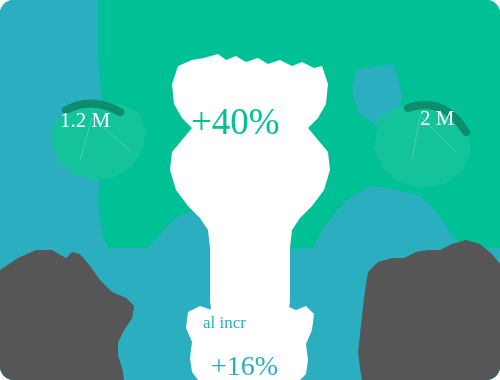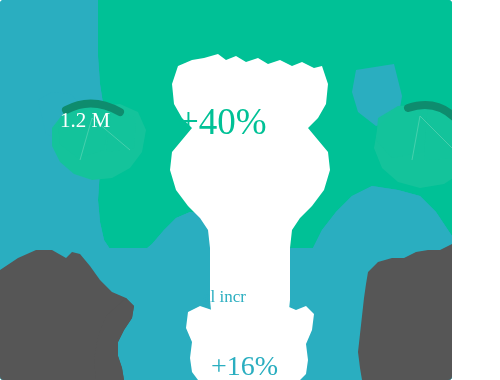--- a/index.html
+++ b/index.html
@@ -1,44 +1,44 @@
 <!DOCTYPE html>
 <html><head>
 <meta charset="utf-8">
 <style>
   html,body{margin:0;padding:0;background:#fff;}
   body{font-family:"Liberation Serif",serif;}
   #stage{
     position:relative;
-    width:452px;height:380px;
+    width:500px;height:380px;
     overflow:hidden;
-    border-radius:4px;
+    border-radius:14px;
     background:#2aaec0;
   }
   .layer{position:absolute;left:0;top:0;width:500px;height:380px;}
   .lbl{
     position:absolute;
     font-family:"Liberation Serif",serif;
     white-space:nowrap;
     pointer-events:none;
   }
   #lbl-left{
     left:60px;top:108px;
     font-size:21px;color:#ffffff;
   }
   #lbl-right{
     left:420px;top:106px;
     font-size:21px;color:#ffffff;
   }
   #lbl-center{
-    left:178px;top:100px;
+    left:191px;top:100px;
     font-size:37px;color:#00c196;
   }
   #lbl-bottom-caption{
-    left:203px;top:287px;
+    left:203px;top:313px;
     font-size:17px;color:#2aaec0;
   }
   #lbl-bottom{
     left:211px;top:327px;
     font-size:28px;color:#2aaec0;margin-top:23px;
   }
 </style>
 </head>
 <body>
 
@@ -120,20 +120,21 @@
              L312 330 L306 344 L308 360 L306 374 L300 380
              L198 380 L192 372 L190 358 L192 342 L186 328 Z"></path>
 
     <path fill="#565656" d="M126 298 L134 306 L132 318 L124 330 L118 342 L118 356
              L122 368 L124 380 L96 380 L94 360 L98 336 L106 316 Z"></path>
 
   </svg>
 
   <div class="lbl" id="lbl-left">1.2 M</div>
 
+  <div class="lbl" id="lbl-right">2 M</div>
 
   <div class="lbl" id="lbl-center">+40%</div>
 
   <div class="lbl" id="lbl-bottom-caption">al incr</div>
 
   <div class="lbl" id="lbl-bottom">+16%</div>
 
 </div>
 
 </body></html>

